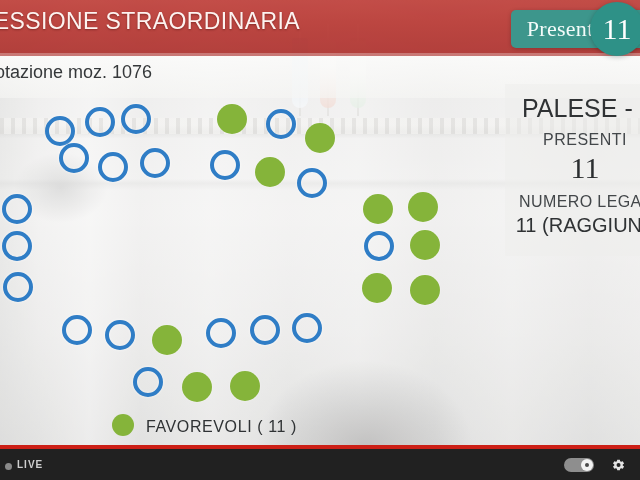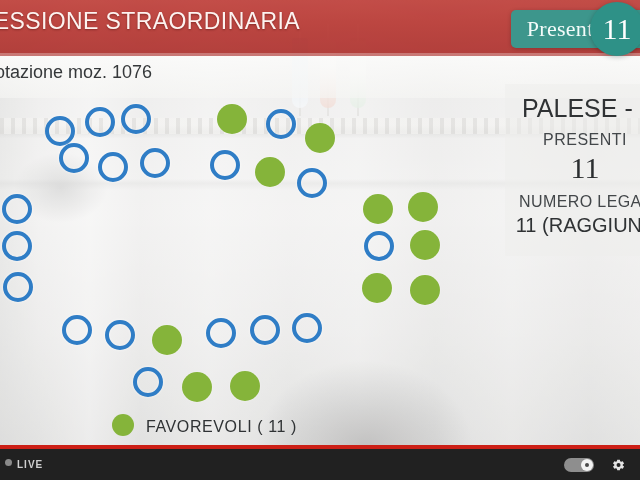--- a/index.html
+++ b/index.html
@@ -134,21 +134,21 @@
 
   
   .progress {
     position:absolute; left:0; top:445px; width:640px; height:4px; background:#4a1512;
   }
   .progress-fill { position:absolute; left:0; top:0; height:4px; width:100%; background:#cc1f16; }
   .controls {
     position:absolute; left:0; top:449px; width:640px; height:31px;
     background:#212121; display:flex; align-items:center;
   }
-  .live-wrap { display:flex; align-items:flex-start; gap:5px; margin-left:5px; }
+  .live-wrap { display:flex; align-items:flex-end; gap:5px; margin-left:5px; }
   .live-dot { width:7px; height:7px; border-radius:50%; background:#8a8a8a; }
   .live-txt { color:#cfcfcf; font-size:10px; letter-spacing:1px; font-weight:bold; }
   .ctrl-right { margin-left:auto; display:flex; align-items:center; gap:16px; margin-right:14px; }
   .toggle {
     width:30px; height:14px; border-radius:7px; background:#8e8e8e; position:relative;
   }
   .toggle::after {
     content:""; position:absolute; right:1px; top:1px; width:12px; height:12px;
     border-radius:50%; background:#f2f2f2;
   }

